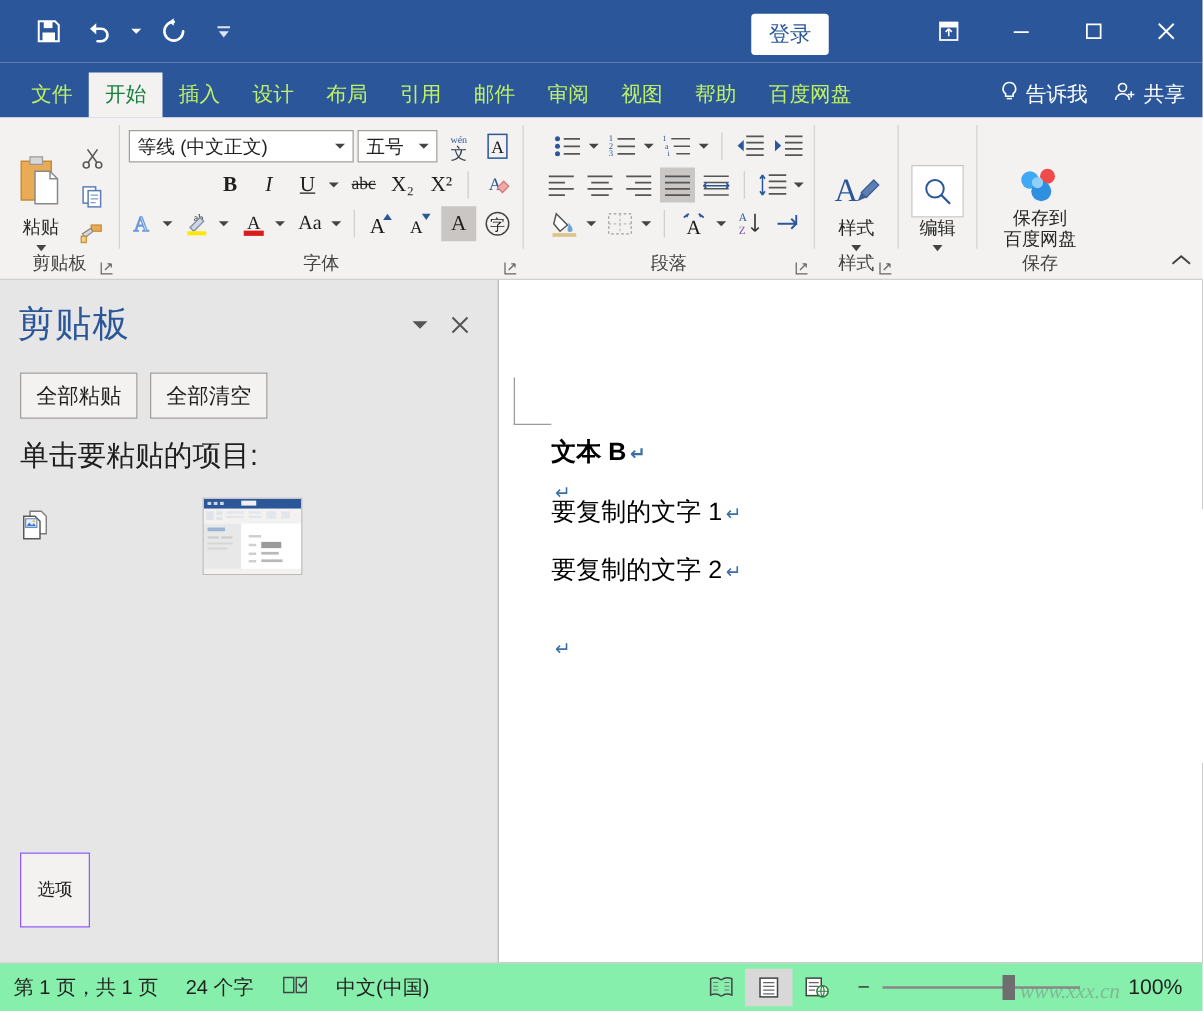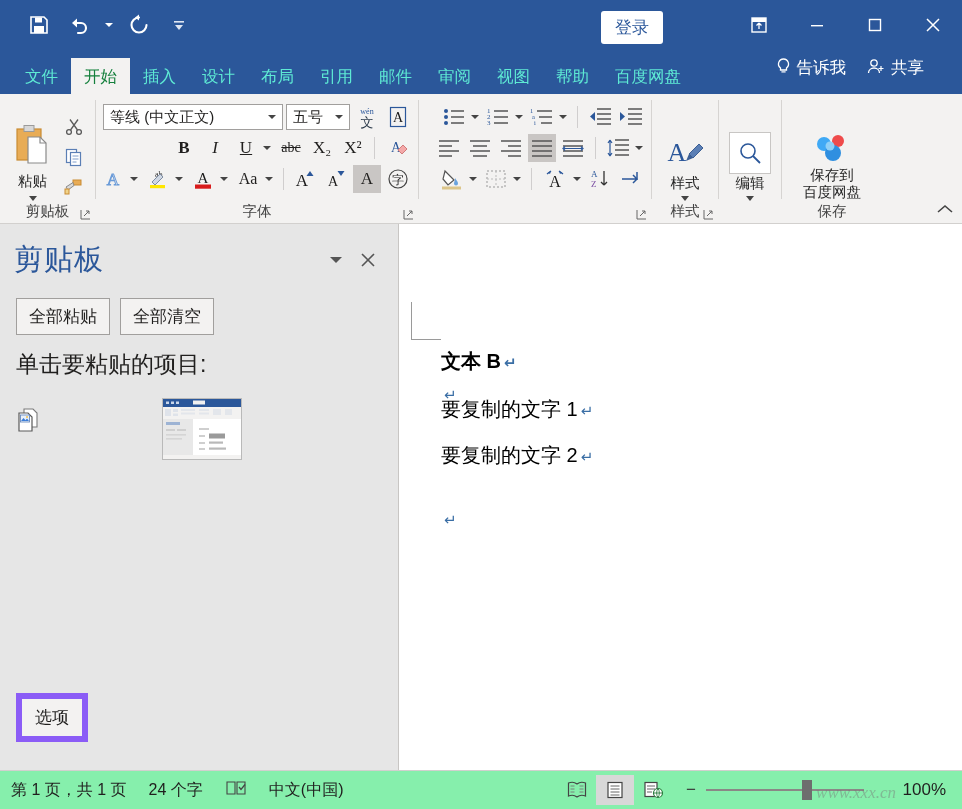--- a/index.html
+++ b/index.html
@@ -35,25 +35,25 @@
   }
   .win-btns { position:absolute; right:0; top:0; height:50px; display:flex; align-items:center; }
   .win-btn { width:58px; height:50px; display:flex; align-items:center; justify-content:center; cursor:pointer; color:#fff; }
 
   
   .tabstrip {
     height:44px; background:#2b579a; display:flex; align-items:flex-end; position:relative; flex:none;
   }
   .tabs { display:flex; align-items:flex-end; height:44px; padding-left:12px; }
   .tab {
-    color:#5eead4; font-size:16.5px; padding:0 13px; height:36px; line-height:36px;
+    color:#bef264; font-size:16.5px; padding:0 13px; height:36px; line-height:36px;
     cursor:pointer; white-space:nowrap;
   }
   .tab.active { background:#f3f2f1; color:#15803d; }
-  .tab-right { margin-left:auto; display:flex; height:44px; padding-right:28px; }
+  .tab-right { margin-left:auto; display:flex; align-items:flex-end; height:44px; padding-right:4px; }
   .tab-ic { display:flex; align-items:center; gap:5px; color:#fff; font-size:16.5px; padding:0 10px; height:36px; cursor:pointer; }
 
   
   .ribbon {
     height:130px; background:#f3f2f1; border-bottom:1px solid #d2d0ce;
     display:flex; position:relative; flex:none;
   }
   .grp { display:flex; flex-direction:column; position:relative; padding:4px 0 0 0; }
   .grp-body { flex:1; display:flex; align-items:flex-end; padding:3px 6px 0 6px; }
   .grp-label {
@@ -120,22 +120,22 @@
   }
   .pane-hint { padding:14px 0 0 16px; font-size:23px; color:#201f1e; }
   .clip-list { flex:1; padding:14px 10px 0 10px; overflow:hidden; }
   .clip-item { display:flex; align-items:flex-start; gap:10px; padding:4px 6px; cursor:pointer; }
   .thumb {
     width:80px; height:62px; border:1px solid #b9b9b9; background:#fff; overflow:hidden;
     position:relative; margin-left:110px;
   }
   .pane-foot { padding:0 0 28px 16px; }
   .opt-btn {
-    border:6px solid #8b5cf6; background:#f3f2f1; font-size:17px; color:#201f1e;
-    padding:7px 13px; cursor:pointer; font-family:"Liberation Sans","DejaVu Sans",sans-serif;
+    border:1px solid #8b5cf6; background:#f3f2f1; font-size:14px; color:#201f1e;
+    padding:20px 13px; cursor:pointer; font-family:"Liberation Sans","DejaVu Sans",sans-serif;
   }
 
   
   .docarea { flex:1; background:#7a7a7a; position:relative; overflow:hidden;text-align:right; }
   .page { position:absolute; left:0; top:0; right:0; bottom:0; background:#fff; }
   .page-inner { position:relative; width:100%; height:100%; }
   .mark-corner {
     position:absolute; left:12px; top:78px; width:30px; height:38px;
     border-left:1px solid #9a9a9a; border-bottom:1px solid #9a9a9a;
   }
@@ -592,20 +592,21 @@
               </svg>
           </div>
           <div class="rb">
             <svg width="24" height="22" viewBox="0 0 24 22">
                 <path d="M3 11h15M18 11l-4-4M18 11l-4 4" stroke="#2b579a" stroke-width="1.5" fill="none"></path>
                 <path d="M18 4v8" stroke="#2b579a" stroke-width="1.5"></path>
               </svg>
           </div>
         </div>
       </div>
+      <div class="grp-label">段落</div>
       <div class="dlg">
         <svg width="11" height="11" viewBox="0 0 11 11">
             <path d="M1 1v9h9" fill="none" stroke="#666" stroke-width="1"></path>
             <path d="M4 7 9 2M9 2H6M9 2v3" stroke="#666" stroke-width="1" fill="none"></path>
           </svg>
       </div>
     </div>
     <div class="grp-div"></div>
 
     <div class="grp" style="width:66px">

